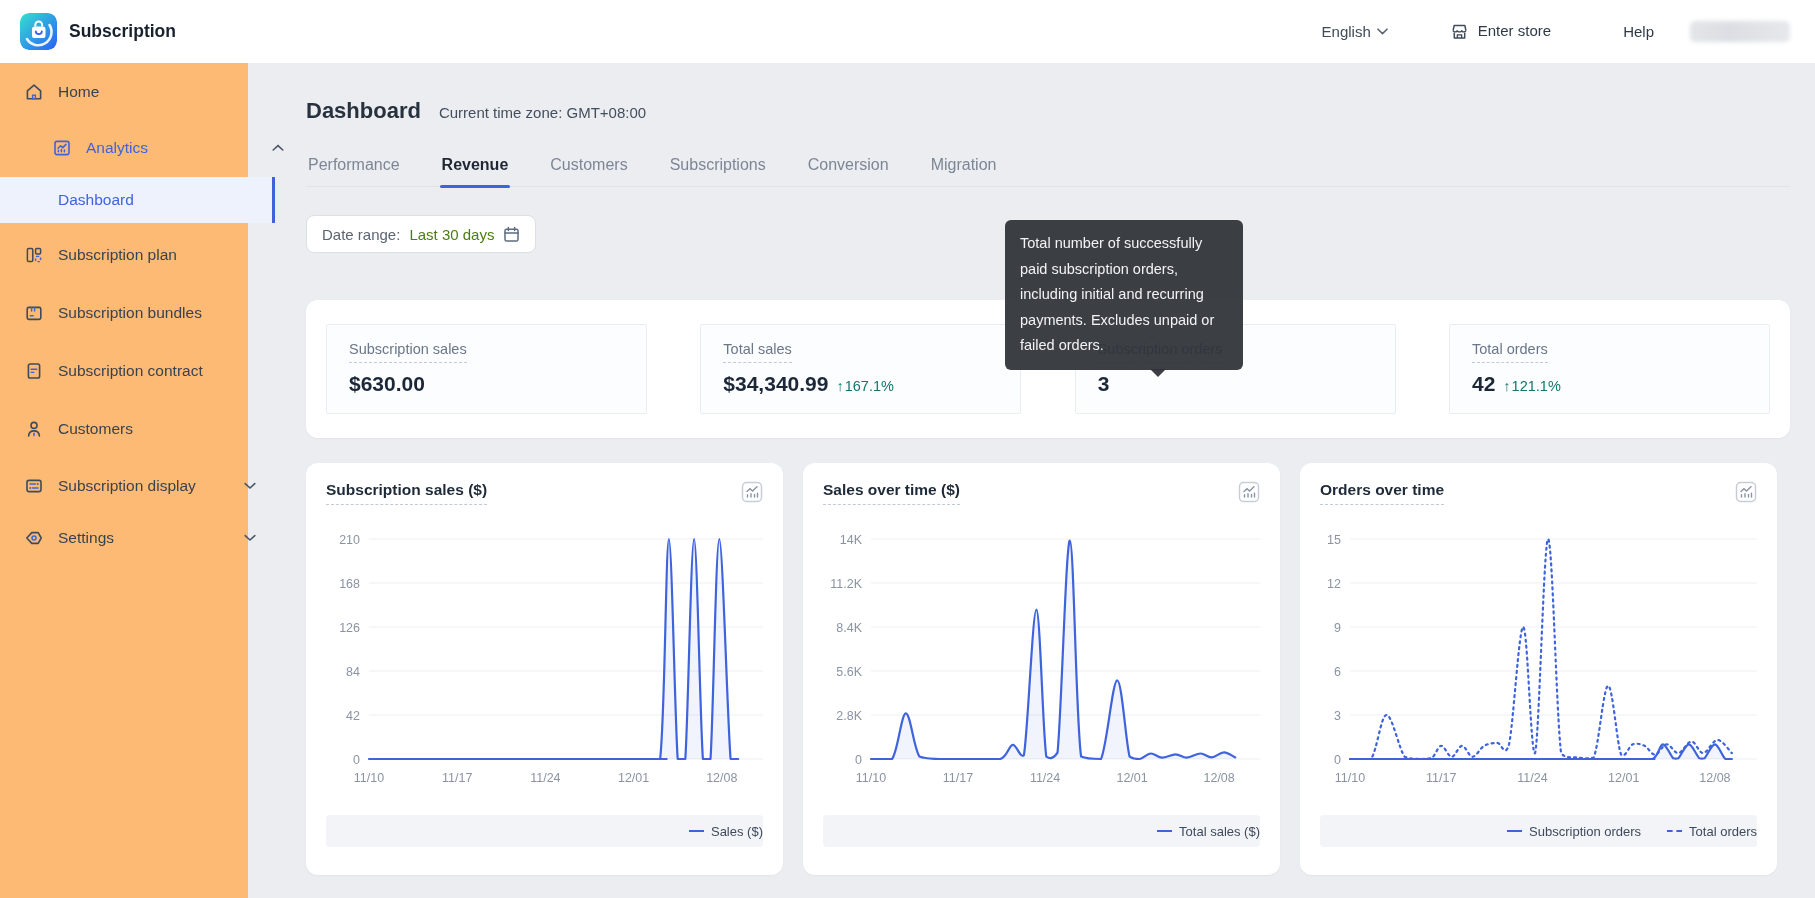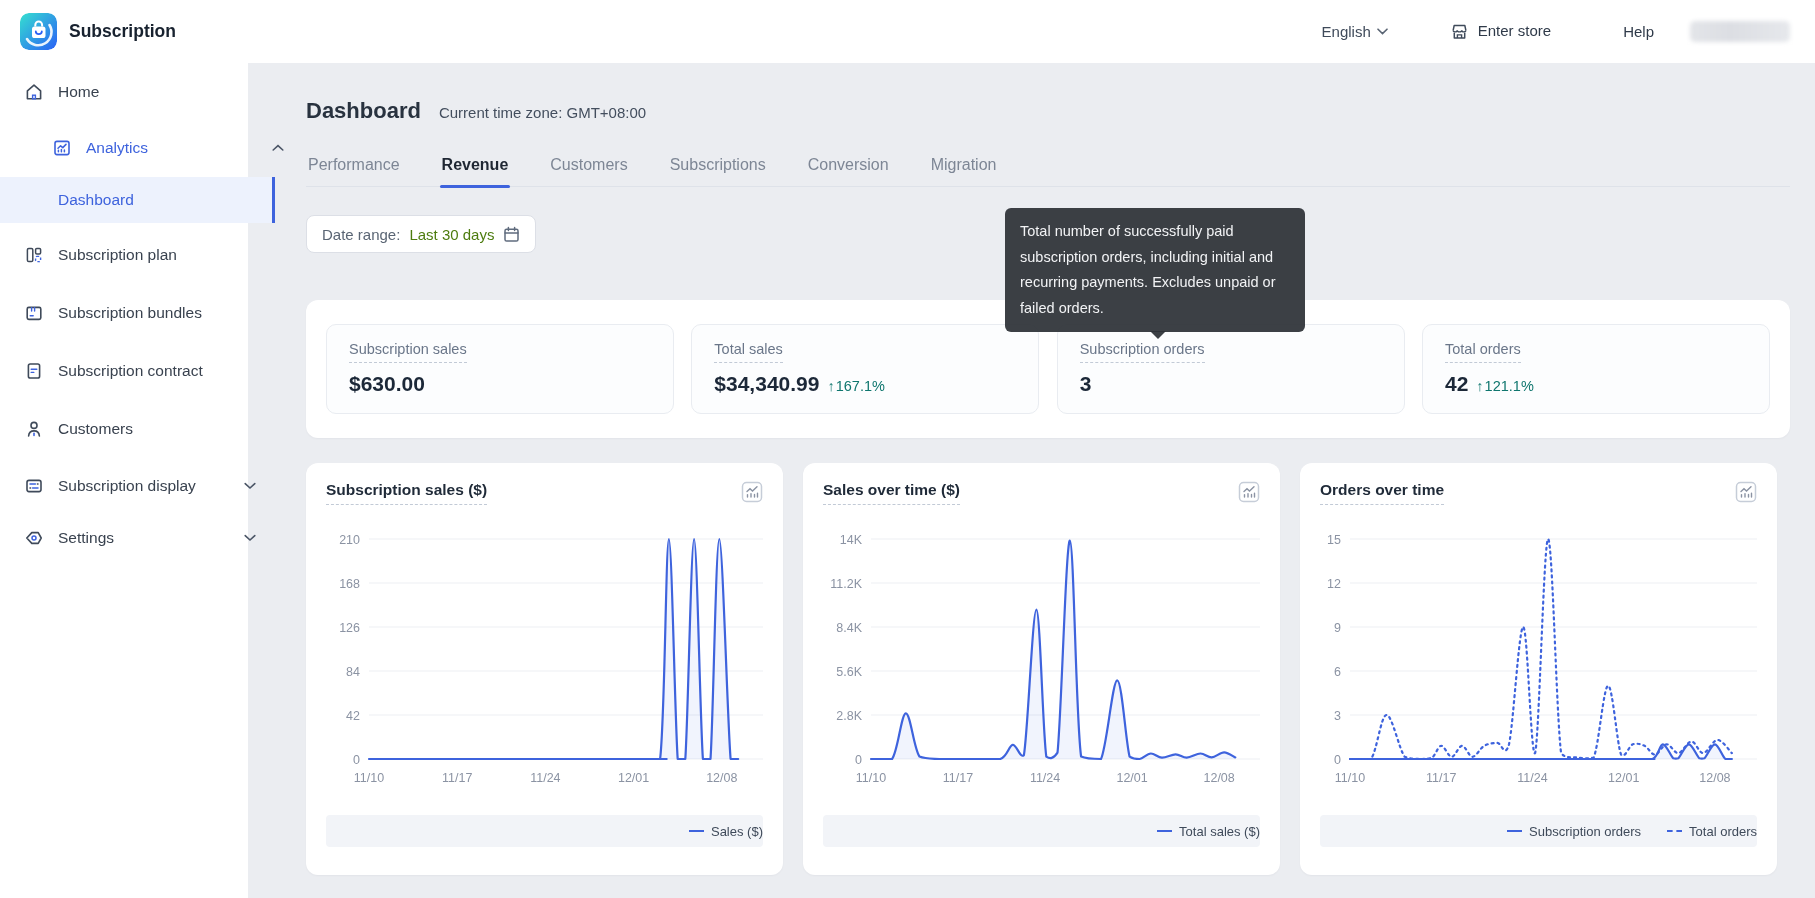--- a/index.html
+++ b/index.html
@@ -12,44 +12,44 @@
   .topbar{position:absolute;left:0;top:0;width:1815px;height:63px;background:#fff;z-index:5;}
   .brand{position:absolute;left:20px;top:13px;display:flex;align-items:center;gap:12px;}
   .logo{width:37px;height:37px;border-radius:9px;display:block;}
   .brand-title{font-size:17.5px;font-weight:700;color:#18222f;}
   .topbar-right{position:absolute;right:25px;top:0;height:63px;display:flex;align-items:center;gap:0;}
   .lang{display:flex;align-items:center;gap:6px;font-size:15px;color:#3f4a5a;cursor:pointer;margin-right:62px;}
   .enter-store{display:flex;align-items:flex-start;gap:9px;font-size:15px;color:#2f3a49;cursor:pointer;margin-right:72px;}
   .help{font-size:15px;color:#2f3a49;cursor:pointer;margin-right:36px;}
   .store-pill{width:100px;height:21px;border-radius:5px;background:linear-gradient(90deg,#e3e5e9,#dcdee3 40%,#e6e8ec);filter:blur(2px);}
   
-  .sidebar{position:absolute;left:0;top:63px;width:248px;height:835px;background:#ffffff;z-index:4;}
+  .sidebar{position:absolute;left:0;top:63px;width:248px;height:835px;background:#fdba74;z-index:4;}
   .side-item{position:absolute;left:0;width:278px;height:44px;display:flex;align-items:center;padding-left:24px;box-sizing:border-box;cursor:pointer;font-size:15.5px;font-weight:500;color:#39424f;}
   .side-item .icon{width:20px;height:20px;margin-right:14px;display:flex;align-items:center;justify-content:center;}
   .side-item .chev{position:absolute;right:22px;display:flex;}
   .side-item.active{color:#3e63dd;margin-left:28px;}
   .side-sub{position:absolute;left:0;width:275px;height:46px;background:#edf2fd;border-right:3px solid #3e63dd;display:flex;align-items:center;padding-left:58px;box-sizing:border-box;font-size:15.5px;font-weight:500;color:#3e63dd;cursor:pointer;}
   
   .main{position:absolute;left:278px;top:63px;width:1537px;height:835px;background:#ebedf1;}
   .page-head{position:absolute;left:306px;top:98px;display:flex;align-items:baseline;gap:18px;}
   .page-title{font-size:22px;font-weight:700;color:#28323f;}
   .page-sub{font-size:15px;color:#434e5e;}
   .tabs{position:absolute;left:306px;top:150px;width:1484px;display:flex;gap:38px;border-bottom:1px solid #dee2e9;}
   .tab{font-size:16px;color:#7d8695;padding:6px 2px 12px;cursor:pointer;position:relative;}
   .tab.active{color:#1f2733;font-weight:700;}
   .tab.active::after{content:"";position:absolute;left:0;right:0;bottom:-2px;height:3px;border-radius:2px;background:#3e63dd;}
   .date-btn{position:absolute;left:306px;top:215px;height:38px;background:#fff;border:1px solid #dcdfe6;border-radius:8px;display:flex;align-items:center;gap:9px;padding:0 15px;cursor:pointer;box-sizing:border-box;}
   .date-label{font-size:15px;color:#5a6574;}
   .date-value{font-size:15px;color:#4d7c0f;}
   
-  .tooltip{position:absolute;left:1005px;top:208px;width:300px;box-sizing:border-box;background:rgba(45,49,55,0.93);color:#f2f3f5;border-radius:6px;padding:11px 15px;font-size:14.5px;line-height:25.5px;z-index:9;}
+  .tooltip{position:absolute;left:1005px;top:220px;width:238px;box-sizing:border-box;background:rgba(45,49,55,0.93);color:#f2f3f5;border-radius:6px;padding:11px 15px;font-size:14.5px;line-height:25.5px;z-index:9;}
   .tooltip-arrow{position:absolute;left:145px;bottom:-7px;width:0;height:0;border-left:8px solid transparent;border-right:8px solid transparent;border-top:8px solid rgba(45,49,55,0.93);}
   
   .stats-panel{position:absolute;left:306px;top:300px;width:1484px;height:138px;background:#fff;border-radius:12px;box-shadow:0 1px 2px rgba(16,24,40,.04);box-sizing:border-box;padding:24px 20px;display:flex;justify-content:space-between;}
-  .stat-card{width:348px;height:90px;box-sizing:border-box;border:1px solid #e9ecf1;background:#fcfdfe;border-radius:10px;padding:15px 22px;}
+  .stat-card{width:321px;height:90px;box-sizing:border-box;border:1px solid #e9ecf1;background:#fcfdfe;border-radius:2px;padding:15px 22px;}
   .stat-label{display:inline-block;font-size:14.5px;color:#6a7689;border-bottom:1px dashed #c2cad6;padding-bottom:5px;cursor:help;}
   .stat-value-row{margin-top:9px;display:flex;align-items:baseline;gap:8px;}
   .stat-value{font-size:21px;font-weight:700;color:#1c2838;}
   .change{font-size:14.5px;color:#0f766e;font-weight:500;}
   .change.up::before{content:"\2191";margin-right:1px;}
   .change:empty{display:none;}
   
   .charts-row{position:absolute;left:306px;top:463px;display:flex;gap:20px;}
   .chart-card{width:477px;height:412px;box-sizing:border-box;background:#fff;border-radius:12px;box-shadow:0 1px 2px rgba(16,24,40,.04);padding:18px 20px;}
   .chart-head{display:flex;justify-content:space-between;align-items:flex-start;height:30px;}

